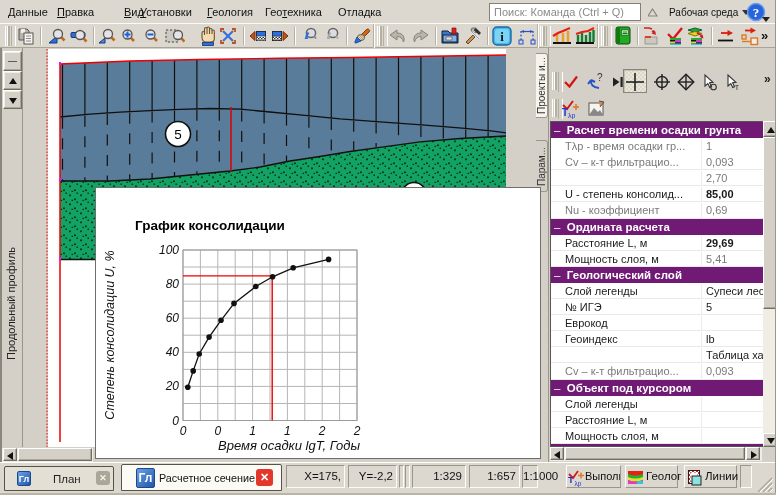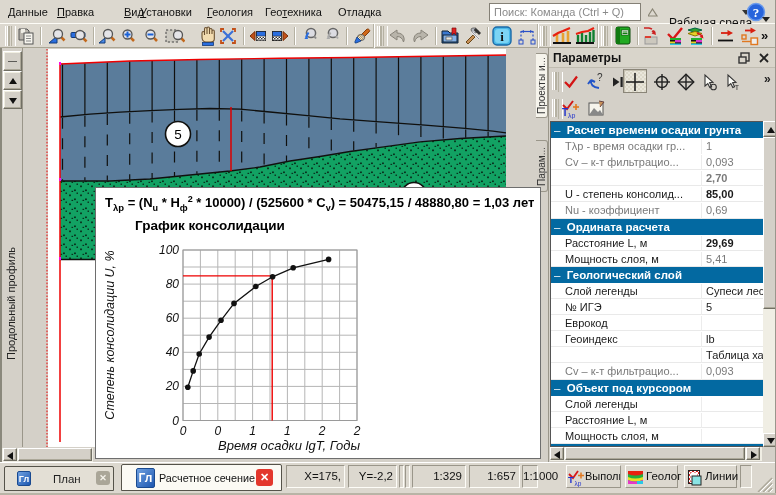--- a/index.html
+++ b/index.html
@@ -14,21 +14,21 @@
 .tgrip:before { content:""; position:absolute; left:3px; top:0; width:3px; height:20px; border-left:1px solid #b5b1a2; border-right:1px solid #fff; }
 #lbar { position:absolute; left:2px; top:48px; width:21px; height:399px; background:#d4d0c8; border-right:1px solid #9a968a; }
 .lbtn { position:absolute; left:1px; width:19px; height:19px; background:#d4d0c8; border:1px solid; border-color:#fff #716f64 #716f64 #fff; box-shadow:inset -1px -1px 0 #aca899, inset 1px 1px 0 #f1efe2; font-size:9px; text-align:center; line-height:18px; color:#111; }
 #ltext { position:absolute; left:3px; top:150px; width:17px; height:210px; font-size:11px; color:#222; writing-mode:vertical-rl; transform:rotate(180deg); text-align:center; }
 #statusbar { position:absolute; left:0; top:462px; width:776px; height:33px; background:#dcd8cf; border-top:1px solid #fff; }
 .sfield { position:absolute; top:465px; height:23px; background:#dcd8cf; border:1px solid; border-color:#9a968a #fdfcf7 #fdfcf7 #9a968a; font-size:11.5px; color:#111; text-align:right; padding:4px 3px 0 0; }
 .sbtn { position:absolute; top:465px; height:23px; background:#dcd8cf; border:1px solid; border-color:#fdfcf7 #9a968a #9a968a #fdfcf7; font-size:11.5px; color:#111; padding:4px 2px 0 20px; }
 #ppanel { position:absolute; left:548px; top:48px; width:228px; height:414px; background:#d4d0c8; border-left:1px solid #9a968a; }
 .pi { position:absolute; top:3px; height:20px; }
 .ppress { position:absolute; left:0; top:0; width:24px; height:24px; border:1px solid #8a8578; background:repeating-conic-gradient(#e9e6db 0% 25%, #dcd8c9 0% 50%) 0 0/4px 4px; box-shadow:inset 1px 1px 0 #c5c0b0; }
-.gh { position:absolute; left:0; width:212px; background:#0369a1; color:#fff; font-size:11.5px; line-height:16px; padding-left:3px; }
+.gh { position:absolute; left:0; width:212px; background:#701a75; color:#fff; font-size:11.5px; line-height:16px; padding-left:3px; }
 .gh b { font-weight:bold; }
 .gr { position:absolute; left:0; width:212px; background:#fff; border-bottom:1px solid #e9e9e9; font-size:11px; line-height:15px; }
 .gl { position:absolute; left:14px; top:1px; width:135px; overflow:hidden; white-space:nowrap; }
 .gv { position:absolute; left:150px; top:1px; width:62px; overflow:hidden; white-space:nowrap; border-left:1px solid #ececec; padding-left:4px; }
 .vtab { position:absolute; font-size:10px; line-height:11px; overflow:hidden; color:#333; writing-mode:vertical-rl; transform:rotate(180deg); text-align:center; }
 .up { width:0; height:0; border-left:4px solid transparent; border-right:4px solid transparent; border-bottom:6px solid #111; position:absolute; }
 .dn { width:0; height:0; border-left:4px solid transparent; border-right:4px solid transparent; border-top:6px solid #111; position:absolute; }
 .lt { width:0; height:0; border-top:4px solid transparent; border-bottom:4px solid transparent; border-right:6px solid #111; position:absolute; }
 .rt { width:0; height:0; border-top:4px solid transparent; border-bottom:4px solid transparent; border-left:6px solid #111; position:absolute; }
 .sbn { position:absolute; background:#d4d0c8; border:1px solid; border-color:#fff #716f64 #716f64 #fff; box-shadow:inset -1px -1px 0 #aca899; }
@@ -40,21 +40,21 @@
 <span class="mi" style="left:57px"><u>П</u>равка</span>
 <span class="mi" style="left:124px"><u>В</u>ид</span>
 <span class="mi" style="left:140px"><u>У</u>становки</span>
 <span class="mi" style="left:207px"><u>Г</u>еология</span>
 <span class="mi" style="left:265px">Гео<u>т</u>ехника</span>
 <span class="mi" style="left:338px">Отладка</span>
 <div id="searchbox">Поиск: Команда (Ctrl + Q)</div>
 <svg style="position:absolute;left:648px;top:8px" width="11" height="9">
       <polygon points="4.5,1 9,8 0,8" fill="none" stroke="#8a8676" stroke-width="1.2"></polygon>
     </svg>
-<span class="mi" style="left:669px;font-size:12px;top:16px">Рабочая среда</span>
+<span class="mi" style="left:669px;font-size:10px;top:7px">Рабочая среда</span>
 <svg style="position:absolute;left:742px;top:10px" width="9" height="7">
       <polygon points="0,0 8,0 4,5" fill="#333"></polygon>
     </svg>
 <svg style="position:absolute;left:747px;top:2px" width="24" height="21">
       <circle cx="9" cy="10" r="8.5" fill="#2864dc" stroke="#6a9aec" stroke-width="1.5"></circle>
       <text x="9" y="15" font-size="13px" font-weight="bold" fill="#fff" text-anchor="middle" font-family="Liberation Serif, serif">?</text>
       <polygon points="15,15 23,15 19,20" fill="#222"></polygon>
     </svg>
 </div>
 
@@ -328,33 +328,20 @@
 <div class="sbn" style="left:3px;top:448px;width:14px;height:13px">
     <div class="lt" style="left:3px;top:2.5px"></div>
   </div>
 <div class="sbn" style="left:18px;top:448px;width:74px;height:13px"></div>
 
 <div style="position:absolute;left:537px;top:48px;width:11px;height:414px;background:#d4d0c8"></div>
 <div class="vtab" style="left:536px;top:53px;width:12px;height:65px;background:#f6f4ec;border:1px solid #9a968a;border-right:none;border-radius:3px 0 0 3px">Проекты и...</div>
 <div class="vtab" style="left:536px;top:140px;width:12px;height:52px;background:#d4d0c8;border:1px solid #9a968a;border-right:none;border-radius:3px 0 0 3px">Парам...</div>
 
 <div id="ppanel">
-  <div style="position:absolute;left:0;top:0;width:228px;height:20px;background:#d9d5cb;border-bottom:1px solid #c0bcb0">
-    <span style="position:absolute;left:4px;top:3px;font-size:12px;font-weight:bold;color:#111">Параметры</span>
-    <svg style="position:absolute;left:189px;top:4px" width="12" height="12">
-        <rect x="3" y="1" width="8" height="8" fill="none" stroke="#333" stroke-width="1.4"></rect>
-        <rect x="1" y="5" width="7" height="6" fill="#d9d5cb" stroke="#333" stroke-width="1.4"></rect>
-      </svg>
-    <svg style="position:absolute;left:209px;top:4px" width="12" height="12">
-        <g stroke="#222" stroke-width="1.8">
-          <line x1="2" y1="2" x2="10" y2="10"></line>
-          <line x1="10" y1="2" x2="2" y2="10"></line>
-        </g>
-      </svg>
-  </div>
   <div style="position:absolute;left:0;top:21px;width:228px;height:27px">
       <div class="tgrip" style="left:3px;top:3px;height:18px"></div>
       <svg class="pi" style="left:12px;width:20px" viewBox="0 0 20 20">
         <path d="M4 10 L8.5 14.5 L16 4.5" fill="none" stroke="#d41414" stroke-width="2.2"></path>
       </svg>
       <svg class="pi" style="left:36px;width:20px" viewBox="0 0 20 20">
         <path d="M14 16 Q5 15 6 8 M6 8 l-3 4 M6 8 l4 2" fill="none" stroke="#2355c8" stroke-width="2"></path>
         <text x="12" y="9" font-size="10" fill="#333">?</text>
       </svg>
       <svg class="pi" style="left:59px;width:20px" viewBox="0 0 20 20">
@@ -406,21 +393,21 @@
         <div class="gh" style="top:0px;height:16px">–&nbsp; <b>Расчет времени осадки грунта</b></div>
         <div class="gr" style="top:16px;height:34px">
           <span class="gl" style="color:#7a7a7a">Тλр - время осадки гр...</span>
           <span class="gv" style="color:#7a7a7a;font-weight:normal;height:15px">1</span>
         </div>
         <div class="gr" style="top:32px;height:16px">
           <span class="gl" style="color:#7a7a7a">Cv – к-т фильтрацио...</span>
           <span class="gv" style="color:#7a7a7a;font-weight:normal;height:15px">0,093</span>
         </div>
         <div class="gr" style="top:48px;height:16px">
-          <span class="gv" style="color:#7a7a7a;font-weight:bold;height:26px">2,70</span>
+          <span class="gv" style="color:#7a7a7a;font-weight:normal;height:26px">2,70</span>
         </div>
         <div class="gr" style="top:64px;height:16px">
           <span class="gl" style="color:#1a1a1a">U - степень консолид...</span>
           <span class="gv" style="color:#1a1a1a;font-weight:bold;height:15px">85,00</span>
         </div>
         <div class="gr" style="top:80px;height:17px">
           <span class="gl" style="color:#7a7a7a">Nu - коэффициент</span>
           <span class="gv" style="color:#7a7a7a;font-weight:normal;height:16px">0,69</span>
         </div>
         <div class="gh" style="top:97px;height:16px">–&nbsp; <b>Ордината расчета</b></div>
@@ -488,21 +475,20 @@
         <div class="lt" style="left:3px;top:2.5px"></div>
       </div>
     <div class="sbn" style="left:15px;top:0;width:180px;height:13px"></div>
     <div class="sbn" style="left:196px;top:0;width:14px;height:13px">
         <div class="rt" style="left:4px;top:2.5px"></div>
       </div>
   </div>
 </div>
 
 <div id="popup" style="position:absolute;left:95px;top:187px;width:446px;height:272px;background:#fff;border:1px solid #6e6e6e">
-  <div style="position:absolute;left:9px;top:6px;font-size:13px;font-weight:bold;color:#000;white-space:nowrap">Т<sub style="font-size:9.5px">λр</sub> = (N<sub style="font-size:9px">u</sub> * Н<sub style="font-size:9px">ф</sub><sup style="font-size:9px">2</sup> * 10000) / (525600 * C<sub style="font-size:9px">v</sub>) = 50475,15 / 48880,80 = 1,03 лет</div>
   <div style="position:absolute;left:39px;top:30px;font-size:13.5px;font-weight:bold;color:#000">График консолидации</div>
   <svg width="444" height="226" style="position:absolute;left:0;top:45px" font-family="Liberation Sans, sans-serif">
 <g stroke="#b5b5b5" stroke-width="1">
         <line x1="87.0" y1="17" x2="87.0" y2="187.5"></line>
         <line x1="104.4" y1="17" x2="104.4" y2="187.5"></line>
         <line x1="121.8" y1="17" x2="121.8" y2="187.5"></line>
         <line x1="139.2" y1="17" x2="139.2" y2="187.5"></line>
         <line x1="156.6" y1="17" x2="156.6" y2="187.5"></line>
         <line x1="174.0" y1="17" x2="174.0" y2="187.5"></line>
         <line x1="191.4" y1="17" x2="191.4" y2="187.5"></line>

